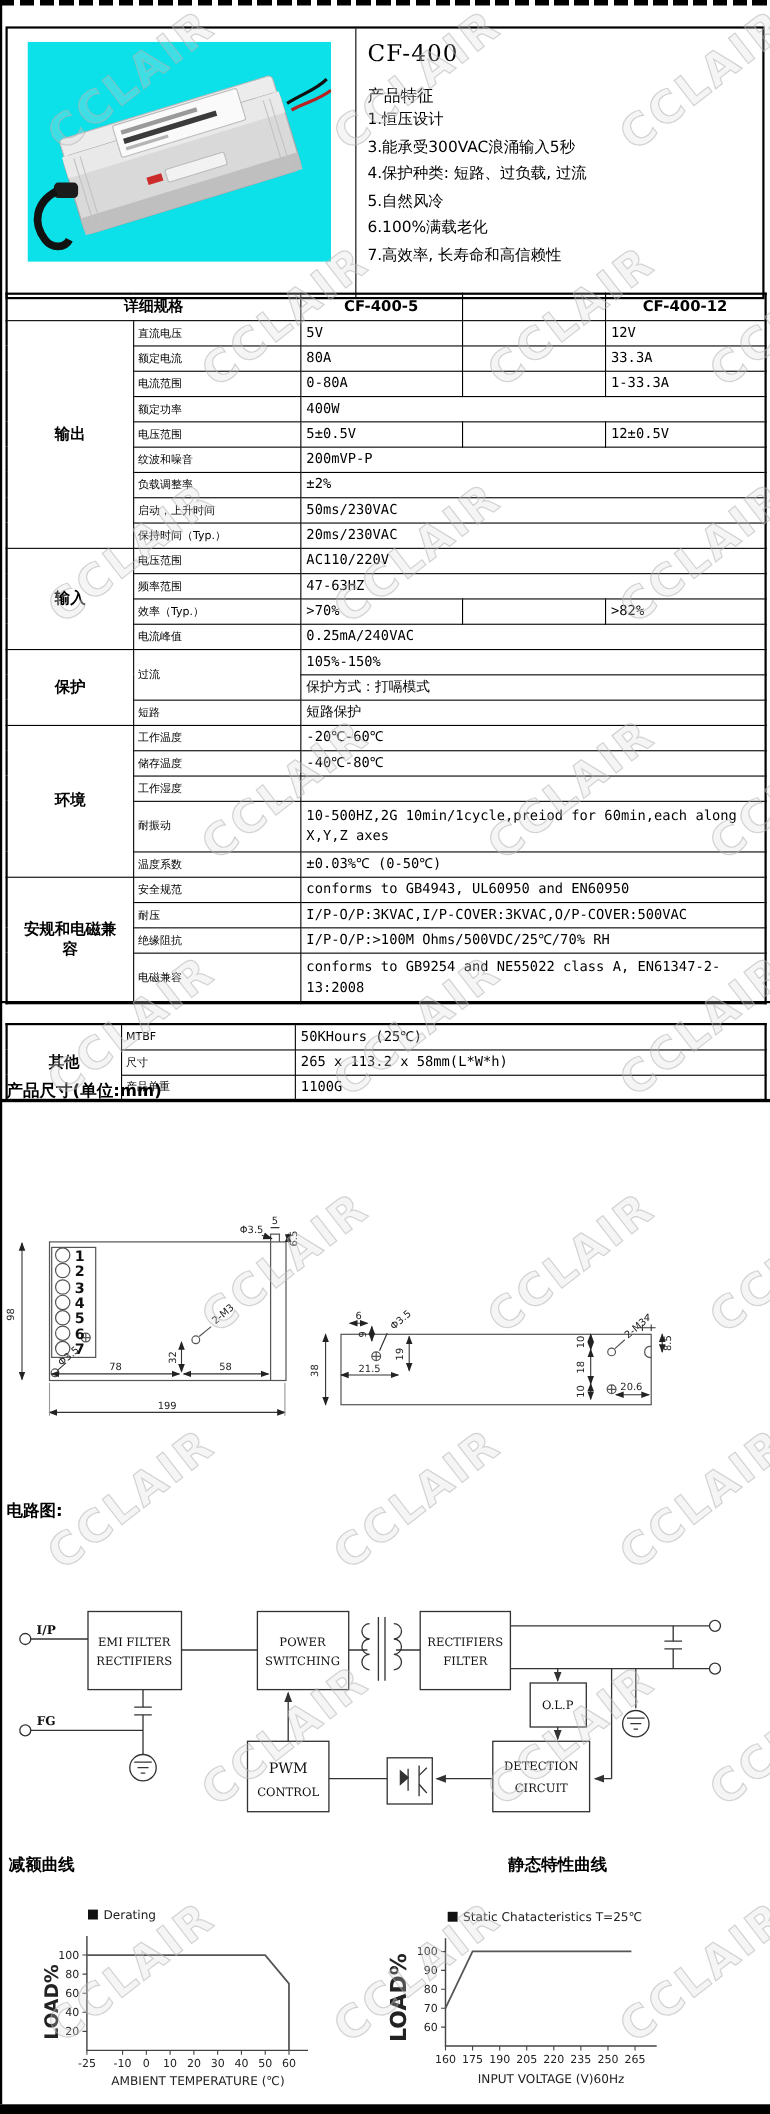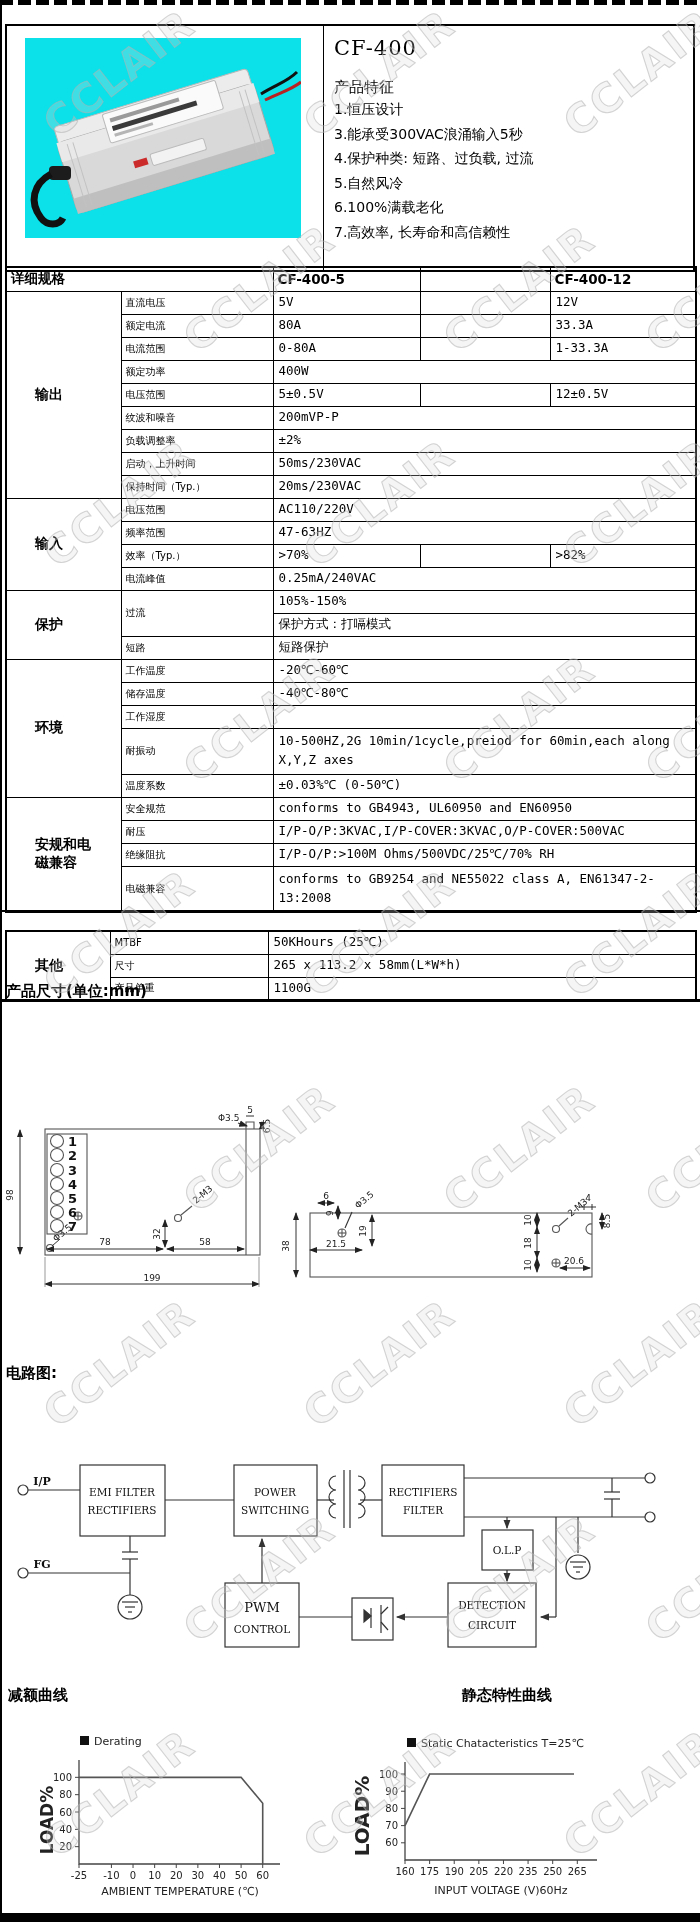--- a/index.html
+++ b/index.html
@@ -25,24 +25,24 @@
   .photo-svg { position:absolute; left:18px; top:12px; }
   .prod-title { font-family:"DejaVu Serif", serif; font-size:21px; letter-spacing:1px; margin-top:4px; }
   .feat-title { font-size:15px; font-weight:normal; margin-top:18px; }
   .feat-item  { font-size:14px; line-height:24.5px; }
 
   
   table { border-collapse:collapse; table-layout:fixed; background:transparent; }
   .spec { position:absolute; left:5px; top:266px; width:690px; border:2px solid #000; z-index:1; }
   .other { position:absolute; left:5px; top:930px; width:690px; border:2px solid #000; z-index:1; }
   th, td { border:1px solid #000; overflow:hidden; }
-  th { font-size:13.5px; font-weight:bold; text-align:left; padding:0 4px; height:24px; }
+  th { font-size:13.5px; font-weight:bold; text-align:center; padding:0 4px; height:24px; }
   tr { height:23px; }
   tr.tall { height:46px; }
-  td.cat { text-align:left; font-weight:bold; font-size:14px; padding:0 28px; }
+  td.cat { text-align:center; font-weight:bold; font-size:14px; padding:0 14px; }
   td.p { font-size:10px; padding:0 4px; }
   td.v { font-family:"DejaVu Sans Mono", monospace; font-size:12.5px; padding:0 5px; line-height:1.5; }
 
   .hrule { position:absolute; left:0; width:700px; background:#000; z-index:2; }
   .left-rule { position:absolute; left:0; top:0; width:2px; height:1913px; background:#000; z-index:2; }
 
   .sec-head { position:absolute; left:6px; font-size:15px; font-weight:bold; z-index:1; }
 
   svg { display:block; }
   .drawing { position:absolute; left:0; top:1100px; z-index:1; }

